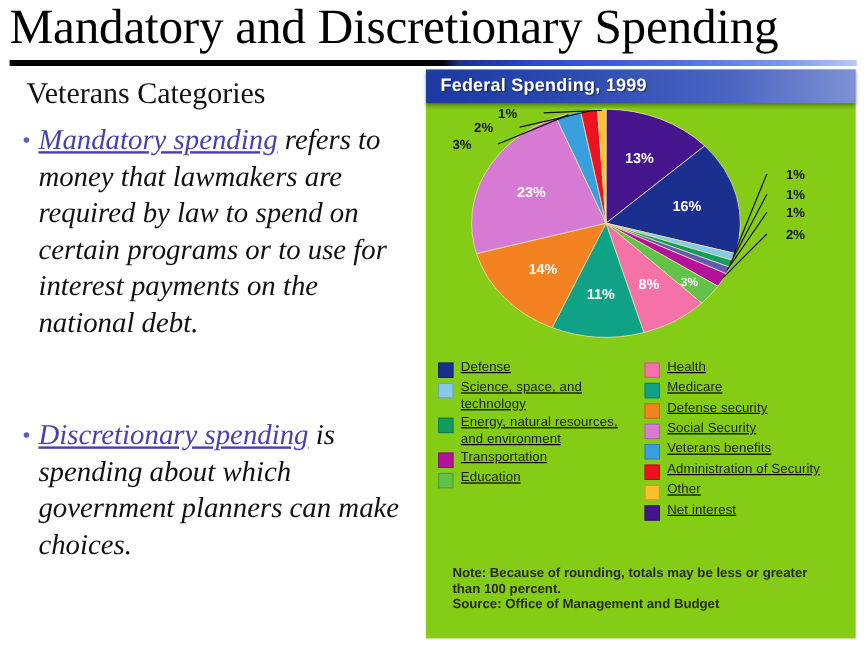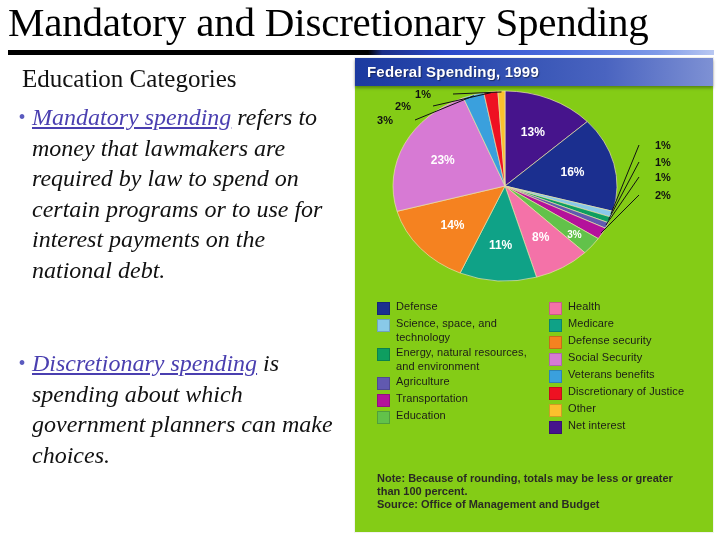--- a/index.html
+++ b/index.html
@@ -48,23 +48,24 @@
   }
   #panel-title{
     position:absolute;left:12px;top:5px;
     font-family:"Liberation Sans", sans-serif;
     font-size:15px;font-weight:bold;color:#fff;letter-spacing:.2px;
     text-shadow:1px 1px 1px rgba(0,0,0,.45);
   }
   #pie-wrap{position:absolute;left:0;top:28px;width:358px;height:210px;}
   
   #legend{
-    position:absolute;left:22px;top:242px;width:330px;height:165px;
+    position:absolute;left:10px;top:242px;width:330px;height:165px;
     display:flex;gap:14px;
     font-family:"Liberation Sans", sans-serif;
+    text-decoration:underline;
   }
   .legend-col{width:162px;}
   .legend-item{display:flex;align-items:flex-start;margin-bottom:2px;}
   .legend-swatch{
     width:11px;height:11px;flex:0 0 11px;margin-top:2px;margin-right:6px;
     border:1px solid rgba(0,0,0,.18);
   }
   .legend-label{
     font-size:11px;line-height:13.5px;color:#1c1c18;
     font-weight:500;letter-spacing:.1px;
@@ -78,21 +79,21 @@
 </style>
 </head>
 <body>
 
 <div id="title-area">
   <div id="slide-title">Mandatory and Discretionary Spending</div>
   <div id="title-rule"></div>
 </div>
 
 <div id="left-col">
-  <div id="subhead">Education Categories</div>
+  <div id="subhead">Veterans Categories</div>
 
   <div class="bullet-row" id="bullet-1">
     <div class="bullet-dot">•</div>
     <div class="bullet-text"><span class="lnk">Mandatory spending</span><span> refers to money that lawmakers are required by law to spend on certain programs or to use for interest payments on the national debt.</span></div>
   </div>
 
   <div class="bullet-row" id="bullet-2">
     <div class="bullet-dot">•</div>
     <div class="bullet-text"><span class="lnk">Discretionary spending</span><span> is spending about which government planners can make choices.</span></div>
   </div>
@@ -152,24 +153,20 @@
         </div>
         <div class="legend-item">
           <span class="legend-swatch" style="background: rgb(137, 201, 232);"></span>
           <span class="legend-label">Science, space, and technology</span>
         </div>
         <div class="legend-item">
           <span class="legend-swatch" style="background: rgb(14, 158, 96);"></span>
           <span class="legend-label">Energy, natural resources, and environment</span>
         </div>
         <div class="legend-item">
-          <span class="legend-swatch" style="background: rgb(97, 89, 176);"></span>
-          <span class="legend-label">Agriculture</span>
-        </div>
-        <div class="legend-item">
           <span class="legend-swatch" style="background: rgb(180, 18, 155);"></span>
           <span class="legend-label">Transportation</span>
         </div>
         <div class="legend-item">
           <span class="legend-swatch" style="background: rgb(98, 194, 74);"></span>
           <span class="legend-label">Education</span>
         </div>
       </div>
     <div class="legend-col" id="legend-right">
         <div class="legend-item">
@@ -187,21 +184,21 @@
         <div class="legend-item">
           <span class="legend-swatch" style="background: rgb(215, 122, 212);"></span>
           <span class="legend-label">Social Security</span>
         </div>
         <div class="legend-item">
           <span class="legend-swatch" style="background: rgb(58, 160, 221);"></span>
           <span class="legend-label">Veterans benefits</span>
         </div>
         <div class="legend-item">
           <span class="legend-swatch" style="background: rgb(238, 17, 34);"></span>
-          <span class="legend-label">Discretionary of Justice</span>
+          <span class="legend-label">Administration of Security</span>
         </div>
         <div class="legend-item">
           <span class="legend-swatch" style="background: rgb(251, 192, 45);"></span>
           <span class="legend-label">Other</span>
         </div>
         <div class="legend-item">
           <span class="legend-swatch" style="background: rgb(70, 20, 140);"></span>
           <span class="legend-label">Net interest</span>
         </div>
       </div>

